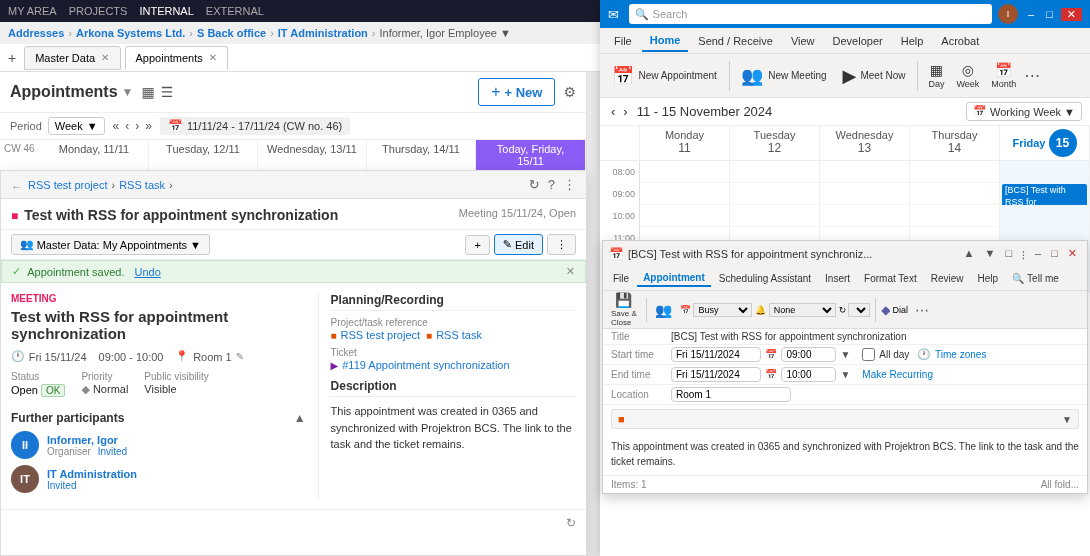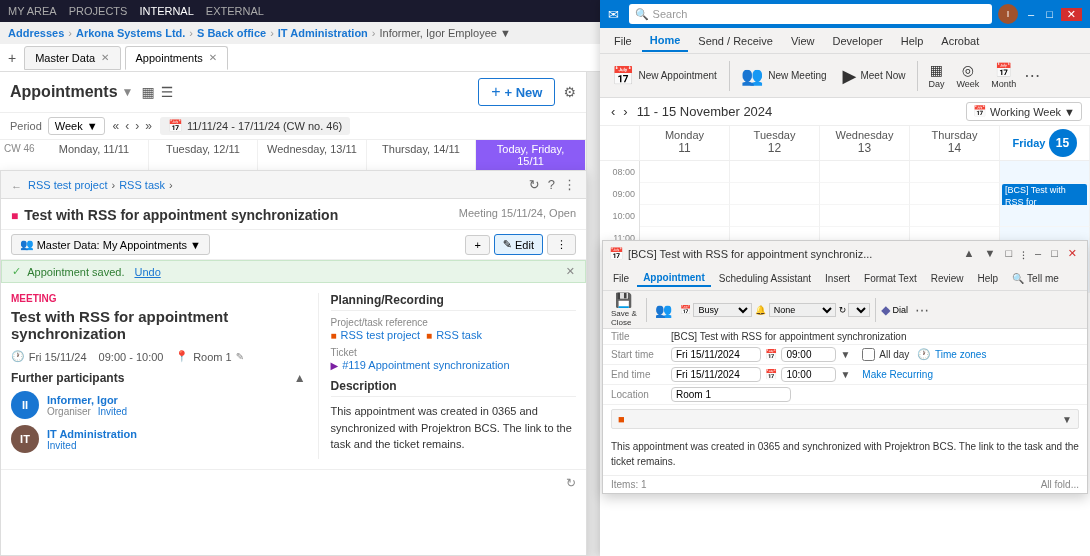--- a/index.html
+++ b/index.html
@@ -393,20 +393,40 @@
         <div class="meeting-meta-item">
           <span>09:00 - 10:00</span>
         </div>
         <div class="meeting-meta-item">
           <span class="meta-icon">📍</span>
           <span>Room 1</span>
           <span style="color:#888;font-size:10px;">✎</span>
         </div>
       </div>
 
+      <div style="display:flex;gap:16px;margin-bottom:8px;">
+        <div class="field-row">
+          <div class="field-label">Status</div>
+          <div class="status-badge">
+            <span>Open</span>
+            <span class="ok-badge">OK</span>
+          </div>
+        </div>
+        <div class="field-row">
+          <div class="field-label">Priority</div>
+          <div class="field-value">
+            <span style="color:#888;">◆</span>
+            <span>Normal</span>
+          </div>
+        </div>
+        <div class="field-row">
+          <div class="field-label">Public visibility</div>
+          <div class="field-value">Visible</div>
+        </div>
+      </div>
 
       <div class="participants-header">
         <div class="participants-title">
           <span>Further participants</span>
         </div>
         <span class="collapse-icon">▲</span>
       </div>
 
       <div class="participant-item">
         <div class="participant-avatar">II</div>

